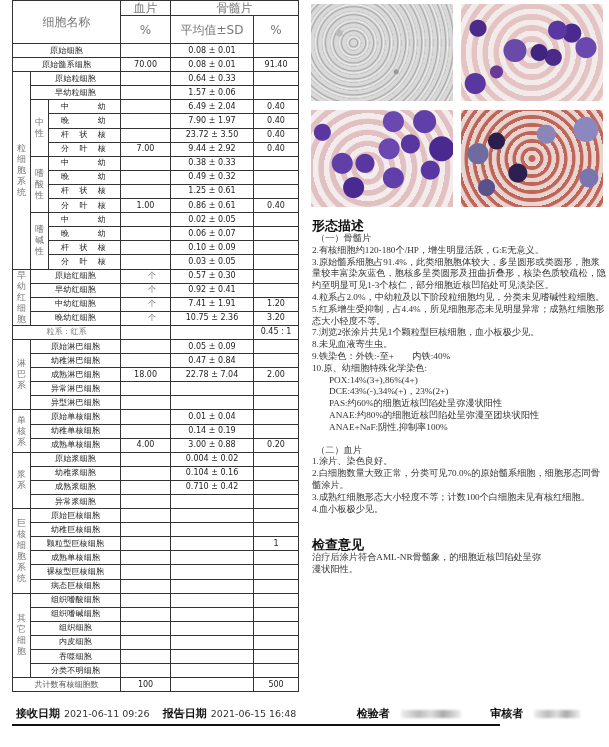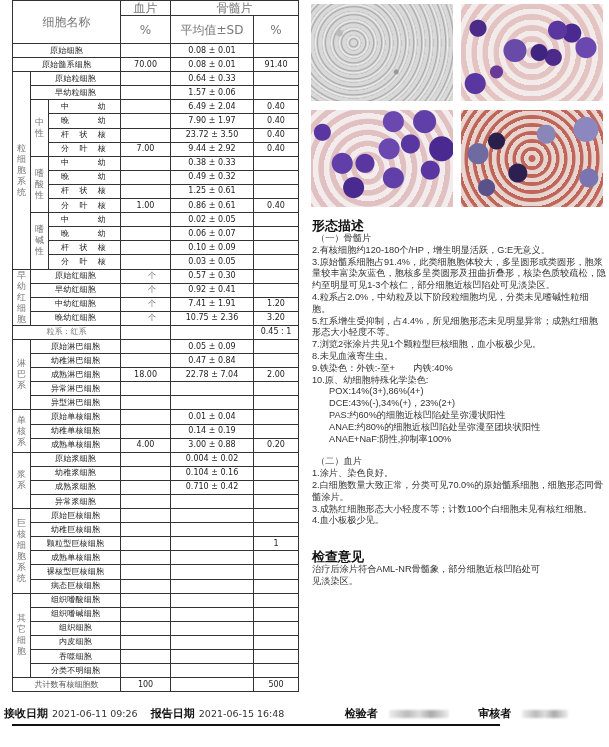--- a/index.html
+++ b/index.html
@@ -46,26 +46,26 @@
  repeating-radial-gradient(circle at 40% 60%,#e0c0c0 0 5px,#f4ecec 6px 11px),#f1e8e8}
 #m4{left:152px;top:108px;background:
  radial-gradient(circle at 25% 32%,#2a1f4a 0 8px,transparent 9px),
  radial-gradient(circle at 40% 65%,#2d2050 0 9px,transparent 10px),
  radial-gradient(circle at 12% 45%,#6f6aa0 0 10px,transparent 11px),
  radial-gradient(circle at 60% 25%,#8b86b8 0 9px,transparent 10px),
  radial-gradient(circle at 88% 20%,#8d87c0 0 12px,transparent 13px),
  radial-gradient(circle at 90% 70%,#7a74b0 0 9px,transparent 10px),
  radial-gradient(circle at 18% 80%,#5a508a 0 8px,transparent 9px),
  repeating-radial-gradient(circle at 50% 50%,#c0655a 0 3px,#e8d5d0 4px 8px),#ead9d4}
-#desc{position:absolute;left:312px;top:218px;width:295px;font-family:Liberation Sans, sans-serif;font-size:9.2px;line-height:11.8px;color:#333}
+#desc{position:absolute;left:312px;top:218px;width:295px;font-family:Liberation Serif, serif;font-size:9.2px;line-height:11.8px;color:#333}
 #desc h2{font-size:13px;font-weight:bold;color:#111;line-height:15px;margin-bottom:0}
 #desc .sub{padding-left:4px}
 #desc .ind{padding-left:17px}
 #desc .gap{height:11px}
-#footer-row{position:absolute;left:4px;top:706px;width:580px;height:14px;font-size:10px;white-space:nowrap}
+#footer-row{position:absolute;left:16px;top:706px;width:580px;height:14px;font-size:10px;white-space:nowrap}
 #footer-row b{font-weight:bold;font-size:11px;color:#111}
 #footer-row .dt{color:#333;font-size:9.5px;margin-left:4px;margin-right:10px}
 .blur{display:inline-block;width:50px;height:8px;background:linear-gradient(90deg,#eee,#bbb 30%,#ddd 50%,#aaa 70%,#eee);vertical-align:middle;filter:blur(1px)}
 #hr{position:absolute;left:12px;top:724px;width:488px;height:2px;background:#111}
 #disclaimer{position:absolute;left:210px;top:776px;font-family:"DejaVu Serif","Liberation Serif",serif;font-size:9.5px;color:#444;white-space:nowrap}
 </style>
 </head>
 <body>
 
 <table id="tbl">
@@ -478,21 +478,21 @@
   <div class="ind">ANAE+NaF:阴性,抑制率100%</div>
   <div class="gap"></div>
   <div class="sub">（二）血片</div>
   <div>1.涂片、染色良好。</div>
   <div>2.白细胞数量大致正常，分类可见70.0%的原始髓系细胞，细胞形态同骨髓涂片。</div>
   <div>3.成熟红细胞形态大小轻度不等；计数100个白细胞未见有核红细胞。</div>
   <div>4.血小板极少见。</div>
   <div class="gap"></div>
     <div class="gap"></div>
   <h2>检查意见</h2>
-  <div style="width:230px">治疗后涂片符合AML-NR骨髓象，部分细胞近核凹陷处可见淡染区。</div>
+  <div style="width:230px">治疗后涂片符合AML-NR骨髓象，的细胞近核凹陷处呈弥漫状阳性。</div>
 </div>
 
 <div id="footer-row">
   <b>接收日期</b><span class="dt">2021-06-11 09:26</span>
   <b>报告日期</b><span class="dt">2021-06-15 16:48</span>
   <span style="display:inline-block;width:44px"></span>
   <b>检验者</b>
   <span class="blur" style="width:60px;margin:0 26px 0 8px"></span>
   <b>审核者</b>
   <span class="blur" style="width:46px;margin-left:8px"></span>

